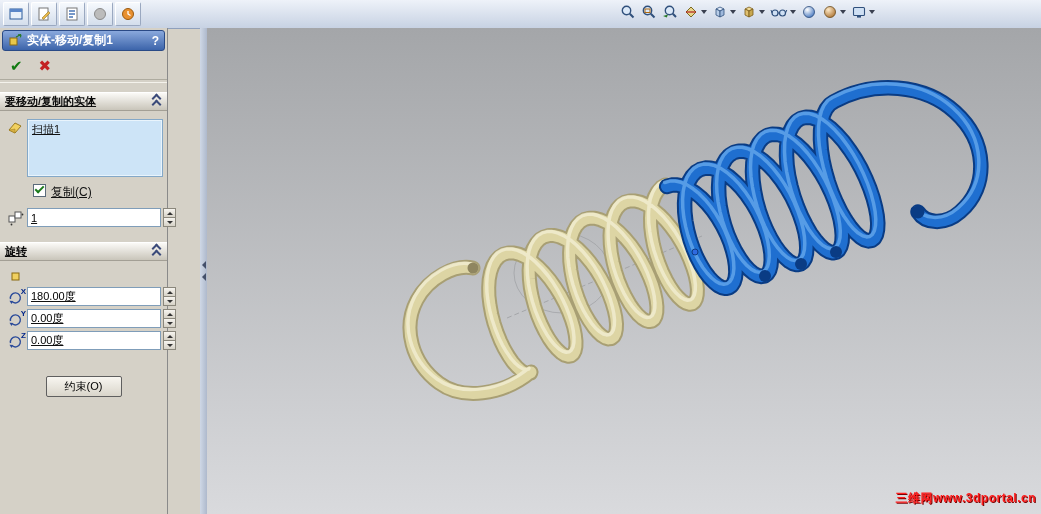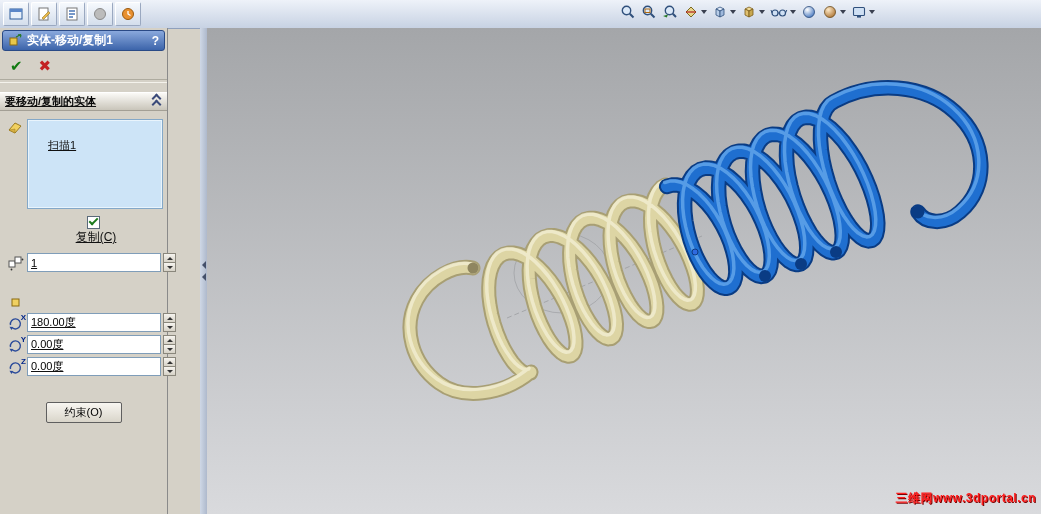--- a/index.html
+++ b/index.html
@@ -46,24 +46,24 @@
   .chev i{width:5px;height:5px;border:solid #3a4a7a;border-width:2px 2px 0 0;display:block;}
   .chev.up i{transform:rotate(-45deg);margin-top:-1px;}
   .chev.down i{transform:rotate(135deg);margin-top:-1px;}
   .sec-b{padding:5px 4px 3px 3px;}
   .row{display:flex;align-items:flex-start;margin:3px 0;}
   .row.center{align-items:center;}
   .ric{width:24px;flex:none;display:flex;justify-content:center;position:relative;}
   .axl{position:absolute;right:1px;top:-2px;font-size:8px;font-weight:bold;color:#00258a;font-style:normal;}
 
   .listbox{width:148px;height:54px;background:#cde4f7;border:1px solid #84a8c8;
-           box-shadow:inset 0 0 0 1px #e9f4fc;font-size:11px;padding:17px;overflow:hidden;}
+           box-shadow:inset 0 0 0 1px #e9f4fc;font-size:11px;padding:1px;overflow:hidden;}
   .listitem{padding:1px 3px;}
 
-  .chkrow{display:flex;align-items:center;font-size:12px;margin:7px 4px 7px 30px;cursor:default;flex-direction:column;}
+  .chkrow{display:flex;align-items:flex-start;font-size:12px;margin:7px 4px 7px 30px;cursor:default;}
   .chk{width:11px;height:11px;background:#fff;border:1px solid #5a6a7a;position:relative;
        margin-right:5px;flex:none;}
   .tick{position:absolute;left:1px;top:1px;width:7px;height:3px;
         border-left:2px solid #1c7a1c;border-bottom:2px solid #1c7a1c;transform:rotate(-45deg);}
 
   .txt{height:17px;border:1px solid #7f9db9;font-size:11px;padding:0 3px;background:#fff;
        width:126px;box-sizing:content-box;font-family:"Liberation Sans",sans-serif;color:#000;}
   .txt.wide{width:148px;}
   .spin{width:13px;height:19px;display:flex;flex-direction:column;margin-left:2px;flex:none;}
   .spin b{flex:1;background:linear-gradient(#f6f4ef,#d6d2c7);border:1px solid #8a877c;
@@ -281,20 +281,27 @@
           <span class="spin">
               <b class="su"></b>
               <b class="sd"></b>
             </span>
         </div>
       </div>
     </div>
 
 
     <div class="sec">
+      <div class="sec-h">
+        <span>旋转</span>
+        <span class="chev up">
+            <i></i>
+            <i></i>
+          </span>
+      </div>
       <div class="sec-b">
         <div class="row center">
           <span class="ric">
             <svg width="15" height="15">
                 <rect x="4" y="4" width="7" height="7" fill="#f0d060" stroke="#8a6a10"></rect>
               </svg>
           </span>
         </div>
         <div class="row center">
           <span class="ric">

